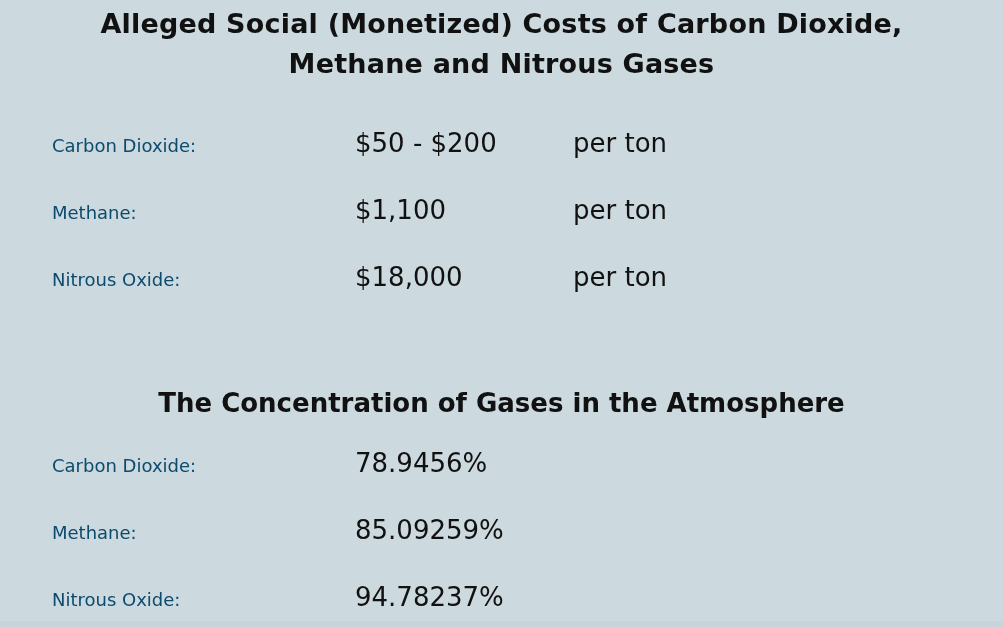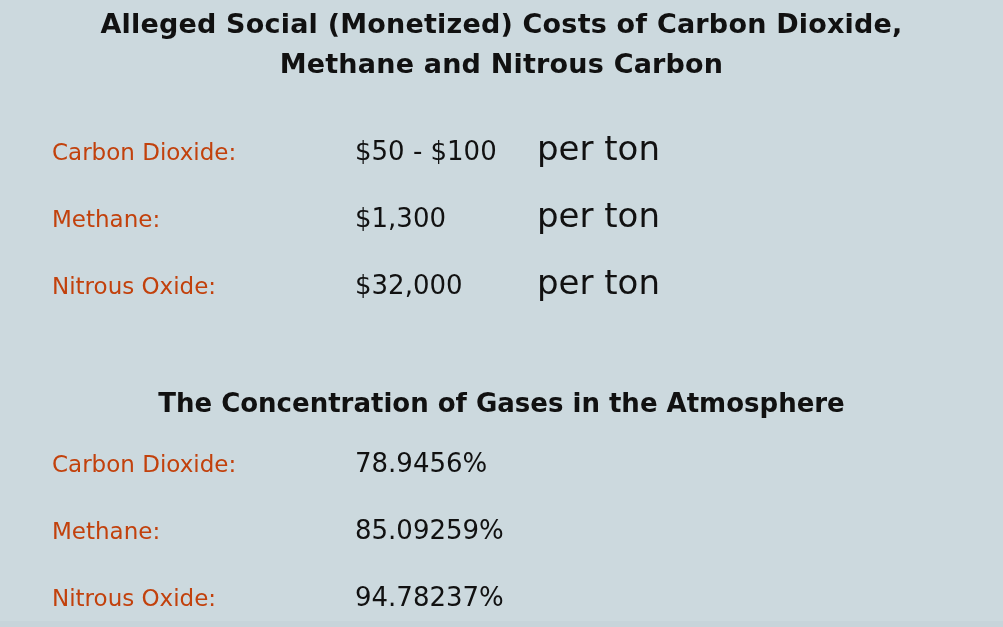--- a/index.html
+++ b/index.html
@@ -44,34 +44,35 @@
     top: 448px;
     left: 52px;
   }
   .row {
     display: flex;
     align-items: baseline;
     height: 67px;
   }
   .cell-label {
     width: 303px;
-    font-size: 23px;
-    color: #c2410c;
+    font-size: 18px;
+    color: #0c4a6e;
     white-space: nowrap;
   }
   .cell-value {
     width: 182px;
     font-size: 26px;
     color: #111111;
     white-space: nowrap;
   }
   .cell-unit {
-    font-size: 34px;
+    font-size: 26px;
     color: #111111;
     white-space: nowrap;
+    margin-left: 36px;
   }
   .subtitle {
     position: absolute;
     top: 388px;
     left: 0;
     width: 1003px;
     text-align: center;
     font-size: 26px;
     font-weight: bold;
     color: #111111;
@@ -85,37 +86,37 @@
     background: #c7d4da;
   }
 </style>
 </head>
 <body>
 
 <div class="slide">
 
   <div class="title-block">
     <div class="title-line">Alleged Social (Monetized) Costs of Carbon Dioxide,</div>
-    <div class="title-line">Methane and Nitrous Carbon</div>
+    <div class="title-line">Methane and Nitrous Gases</div>
   </div>
 
   <div class="table1">
     <div class="row">
       <div class="cell-label">Carbon Dioxide:</div>
-      <div class="cell-value">$50 - $100</div>
+      <div class="cell-value">$50 - $200</div>
       <div class="cell-unit">per ton</div>
     </div>
     <div class="row">
       <div class="cell-label">Methane:</div>
-      <div class="cell-value">$1,300</div>
+      <div class="cell-value">$1,100</div>
       <div class="cell-unit">per ton</div>
     </div>
     <div class="row">
       <div class="cell-label">Nitrous Oxide:</div>
-      <div class="cell-value">$32,000</div>
+      <div class="cell-value">$18,000</div>
       <div class="cell-unit">per ton</div>
     </div>
   </div>
 
   <div class="subtitle">The Concentration of Gases in the Atmosphere</div>
 
   <div class="table2">
     <div class="row">
       <div class="cell-label">Carbon Dioxide:</div>
       <div class="cell-value">78.9456%</div>

